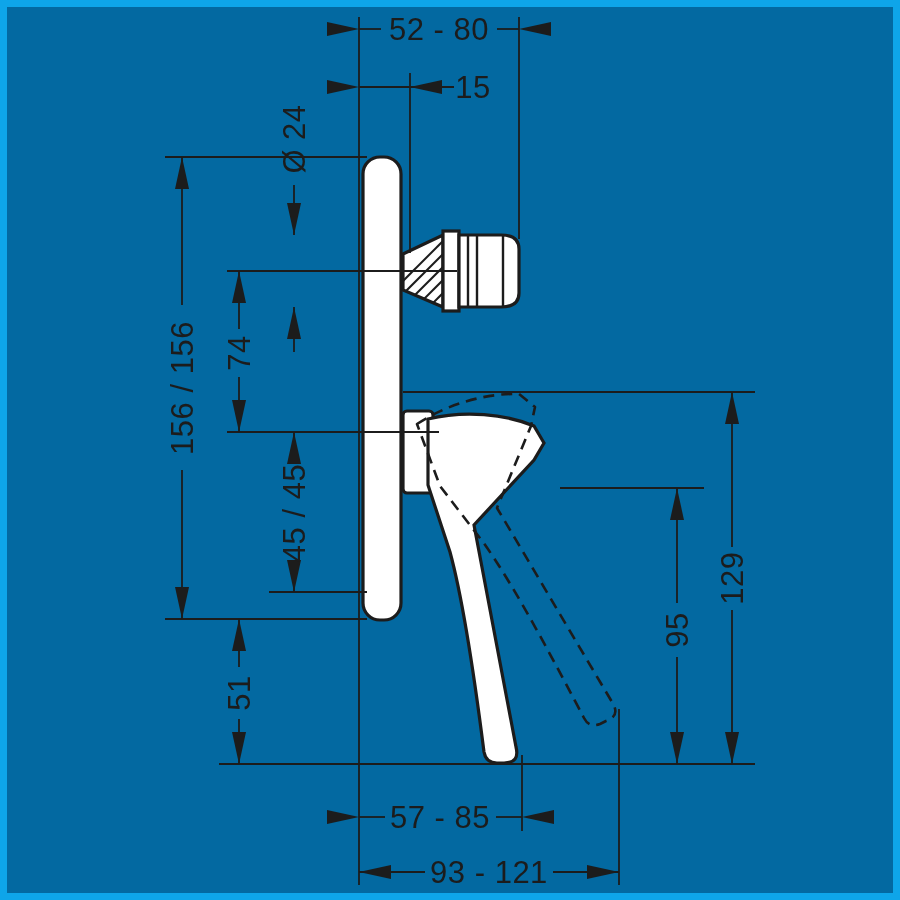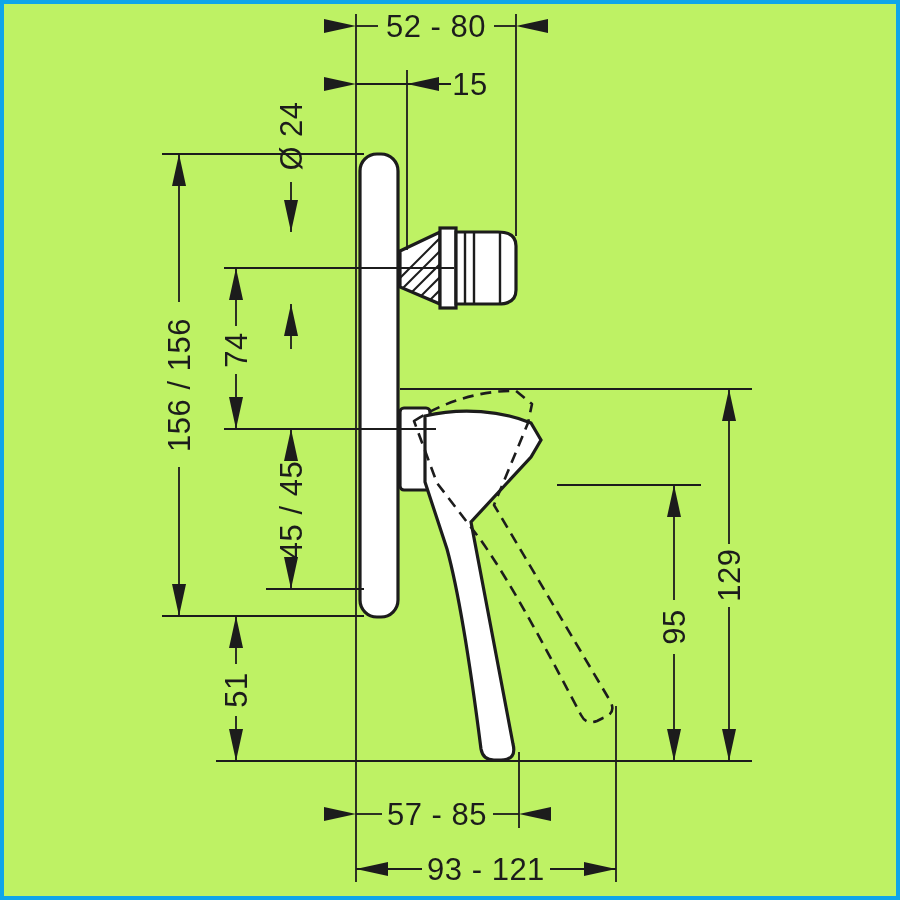--- a/index.html
+++ b/index.html
@@ -1,18 +1,18 @@
 <!DOCTYPE html>
 <html><head>
 <meta charset="utf-8">
 <style>
   html,body{margin:0;padding:0;background:#fff;}
   .canvas{
     width:900px;height:900px;box-sizing:border-box;
-    background:#bef264;border:4px solid #0ea5e9;
+    background:#0369a1;border:7px solid #0ea5e9;
     position:relative;overflow:hidden;
     font-family:"Liberation Sans", sans-serif;
   }
   svg{display:block;}
   .thin  line{stroke:#1c1c1c;stroke-width:1.8;fill:none;}
   .dim   line{stroke:#1c1c1c;stroke-width:1.8;fill:none;}
   .thick rect,.thick path,.thick polygon{stroke:#1c1c1c;stroke-width:3.2;fill:#ffffff;}
   .thick line{stroke:#1c1c1c;stroke-width:2.4;}
   .hatch line{stroke:#1c1c1c;stroke-width:2;}
   .dashed path{stroke:#1c1c1c;stroke-width:2.6;fill:none;stroke-dasharray:11 7;stroke-linejoin:round;}

